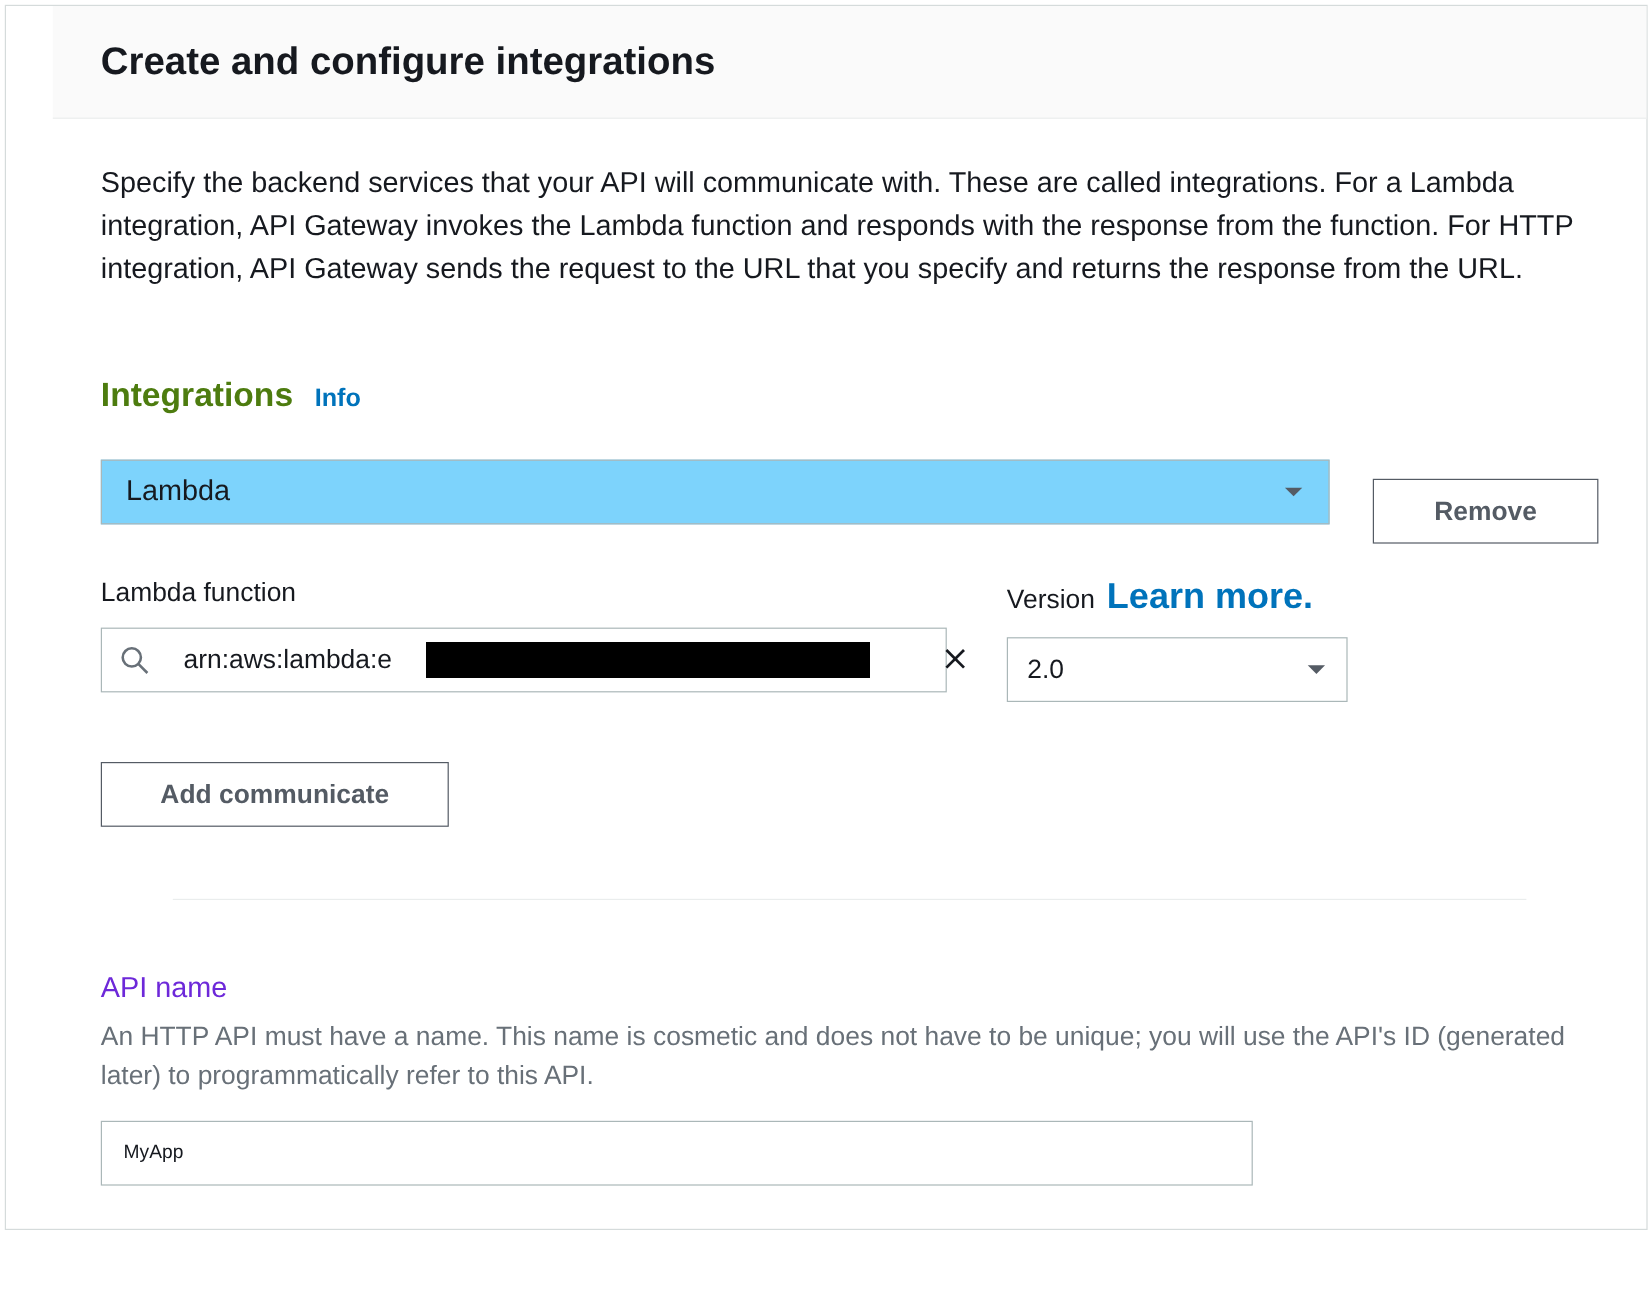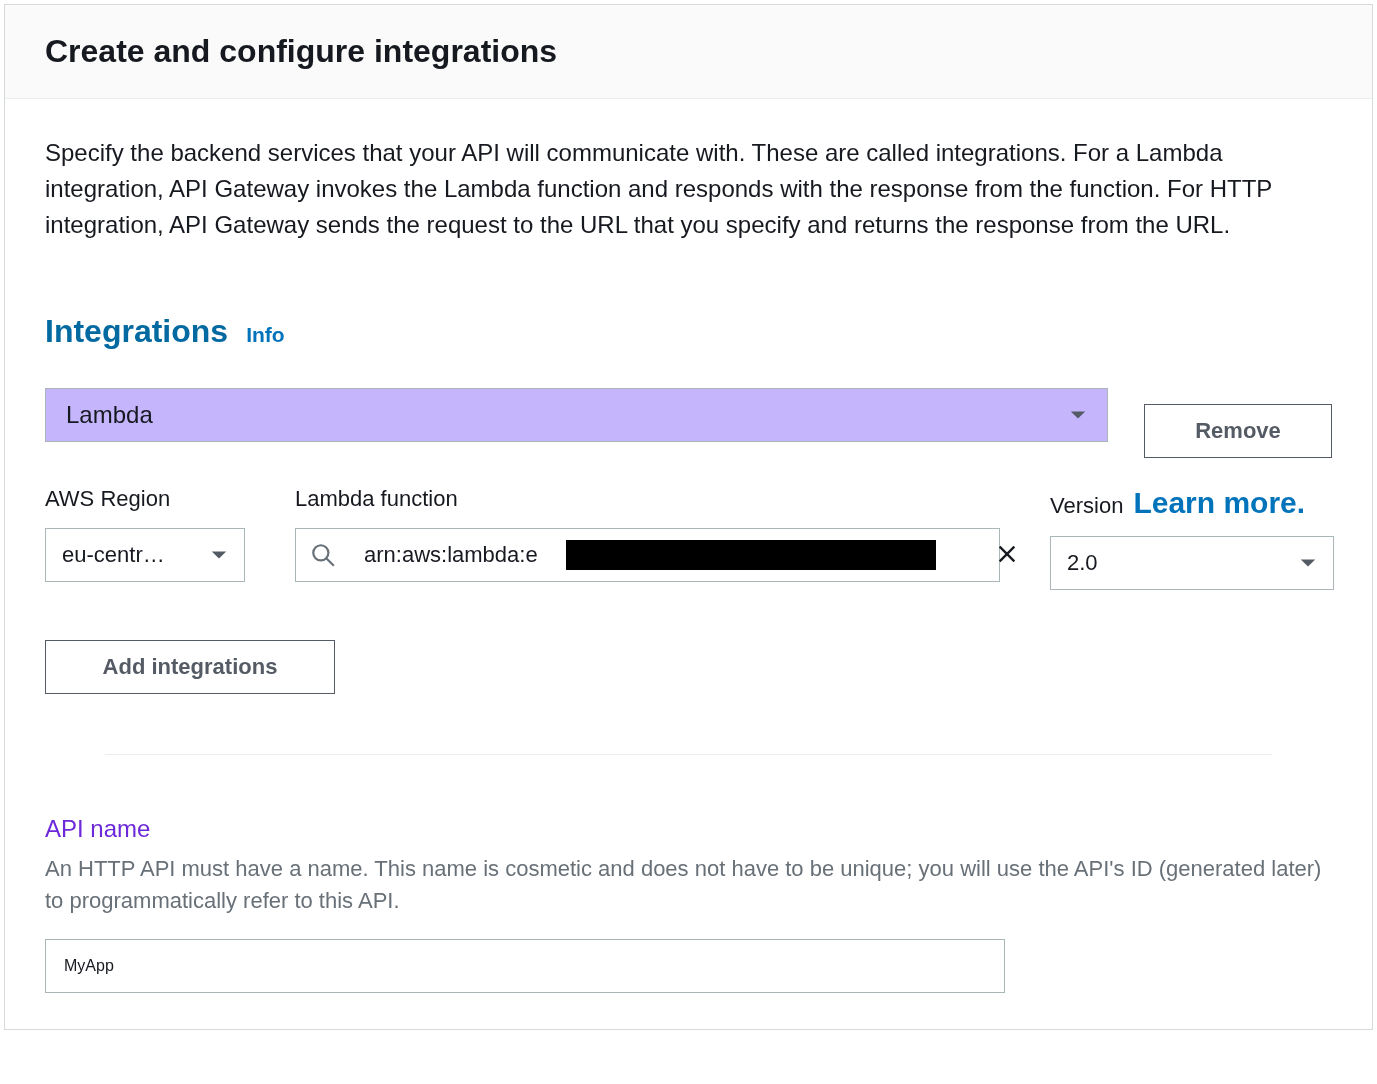--- a/index.html
+++ b/index.html
@@ -7,20 +7,21 @@
     font-family: "Amazon Ember", "Helvetica Neue", Helvetica, Arial, sans-serif;
     background: #ffffff;
     color: #16191f;
     width: 1377px;
     height: 1084px;
   }
   .panel {
     border: 1px solid #d5dbdb;
     margin: 4px;
     width: 1369px;
+    padding-left: 39px;
   }
   .panel-header {
     background: #fafafa;
     border-bottom: 1px solid #eaeded;
     padding: 28px 40px 28px 40px;
   }
   .panel-header h1 {
     font-size: 32px;
     font-weight: 700;
     color: #16191f;
@@ -35,42 +36,42 @@
     margin-bottom: 70px;
     max-width: 1280px;
   }
   .section-heading {
     display: flex;
     align-items: baseline;
     gap: 18px;
     margin-bottom: 22px;
   }
   .section-heading h2 {
-    font-size: 32px;
-    font-weight: 700;
-    color: #0369a1;
+    font-size: 28px;
+    font-weight: 700;
+    color: #4d7c0f;
   }
   .info-link {
     color: #0073bb;
     font-size: 21px;
     font-weight: 700;
     text-decoration: none;
     cursor: pointer;
   }
   .row {
     display: flex;
     gap: 36px;
     align-items: center;
     margin-bottom: 28px;
   }
   .select-lambda {
     flex: 1;
     height: 54px;
     border: 1px solid #aab7b8;
-    background: #c4b5fd;
+    background: #7dd3fc;
     display: flex;
     align-items: center;
     justify-content: space-between;
     padding: 0 20px;
     font-size: 24px;
     color: #16191f;
     cursor: pointer;
   }
   .btn {
     height: 54px;
@@ -202,31 +203,20 @@
             </svg>
         </span>
       </div>
       <button class="btn btn-remove">
         <span>Remove</span>
       </button>
     </div>
 
     <div class="cols">
 
-      <div class="col">
-        <div class="col-label">AWS Region</div>
-        <div class="select-box region-box">
-          <span>eu-centr…</span>
-          <span class="icon caret-down">
-            <svg viewBox="0 0 20 20">
-                <path d="M2 6 L10 14 L18 6 Z"></path>
-              </svg>
-          </span>
-        </div>
-      </div>
 
       <div class="col">
         <div class="col-label">Lambda function</div>
         <div class="lambda-fn-box">
           <span class="icon search-ico">
             <svg viewBox="0 0 24 24">
                 <circle cx="10" cy="10" r="7"></circle>
                 <line x1="15" y1="15" x2="22" y2="22"></line>
               </svg>
           </span>
@@ -255,21 +245,21 @@
             <svg viewBox="0 0 20 20">
                 <path d="M2 6 L10 14 L18 6 Z"></path>
               </svg>
           </span>
         </div>
       </div>
 
     </div>
 
     <button class="btn btn-add">
-      <span>Add integrations</span>
+      <span>Add communicate</span>
     </button>
 
     <div class="divider"></div>
 
     <div class="field-label">API name</div>
     <p class="help-text">An HTTP API must have a name. This name is cosmetic and does not have to be unique; you will use the API's ID (generated later) to programmatically refer to this API.</p>
     <input class="text-input" type="text" value="MyApp" style="">
 
   </div>
 </div>

